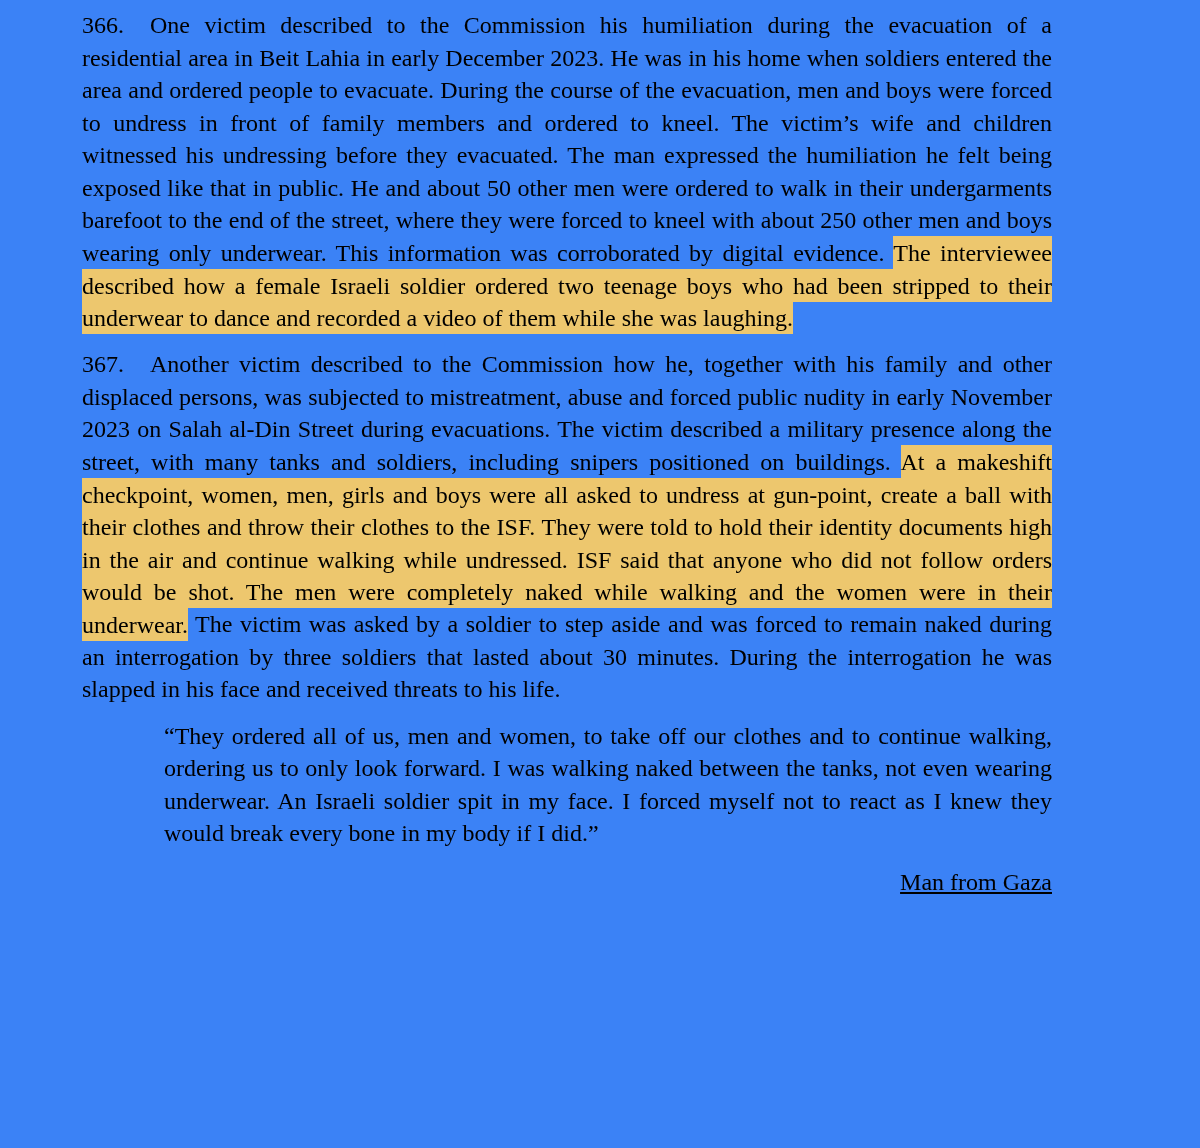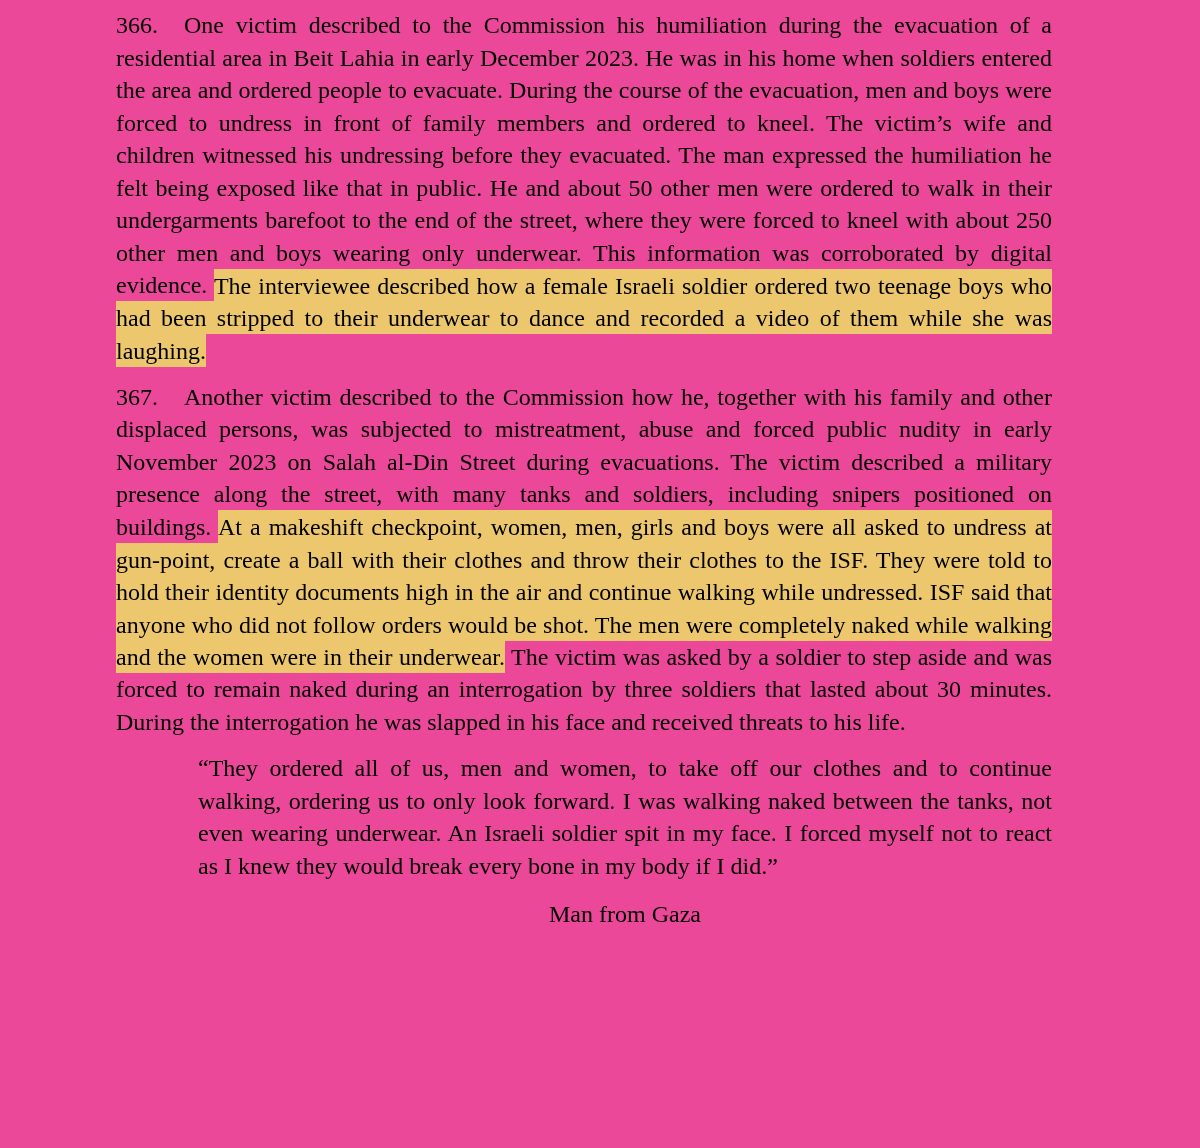--- a/index.html
+++ b/index.html
@@ -9,22 +9,22 @@
   }
   body {
     width: 1200px;
     height: 1148px;
     overflow: hidden;
   }
   .page {
     box-sizing: border-box;
     width: 1200px;
     height: 1148px;
-    padding: 9px 148px 0 116px;
-    background: #ec4899;
+    padding: 9px 148px 0 82px;
+    background: #3b82f6;
     color: #000000;
     font-family: "Liberation Serif", "DejaVu Serif", serif;
     font-size: 24px;
     line-height: 32.5px;
     text-align: justify;
   }
   p.para {
     margin: 0 0 14px 0;
   }
   .pnum {
@@ -35,23 +35,24 @@
     
     background: #edc76e;
     color: inherit;
     padding: 3.5px 0;
   }
   blockquote.quote {
     margin: 12px 0 16px 82px;
     text-align: justify;
   }
   p.attribution {
-    margin: 12px;
+    margin: 0;
     padding-left: 82px;
-    text-align: center;
+    text-align: right;
+    text-decoration: underline;
   }
 </style>
 </head>
 <body style="background: rgb(255, 255, 255);">
 
 <div class="page" style="color: rgb(0, 0, 0);">
 
   <p class="para"><span class="pnum">366.</span><span>One victim described to the Commission his humiliation during the evacuation of a residential area in Beit Lahia in early December 2023. He was in his home when soldiers entered the area and ordered people to evacuate. During the course of the evacuation, men and boys were forced to undress in front of family members and ordered to kneel. The victim’s wife and children witnessed his undressing before they evacuated. The man expressed the humiliation he felt being exposed like that in public. He and about 50 other men were ordered to walk in their undergarments barefoot to the end of the street, where they were forced to kneel with about 250 other men and boys wearing only underwear. This information was corroborated by digital evidence. </span><mark class="hl" style="background-color: rgb(237, 199, 110);">The interviewee described how a female Israeli soldier ordered two teenage boys who had been stripped to their underwear to dance and recorded a video of them while she was laughing.</mark></p>
 
   <p class="para"><span class="pnum">367.</span><span>Another victim described to the Commission how he, together with his family and other displaced persons, was subjected to mistreatment, abuse and forced public nudity in early November 2023 on Salah al-Din Street during evacuations. The victim described a military presence along the street, with many tanks and soldiers, including snipers positioned on buildings. </span><mark class="hl" style="background-color: rgb(237, 199, 110);">At a makeshift checkpoint, women, men, girls and boys were all asked to undress at gun-point, create a ball with their clothes and throw their clothes to the ISF. They were told to hold their identity documents high in the air and continue walking while undressed. ISF said that anyone who did not follow orders would be shot. The men were completely naked while walking and the women were in their underwear.</mark><span> The victim was asked by a soldier to step aside and was forced to remain naked during an interrogation by three soldiers that lasted about 30 minutes. During the interrogation he was slapped in his face and received threats to his life.</span></p>

